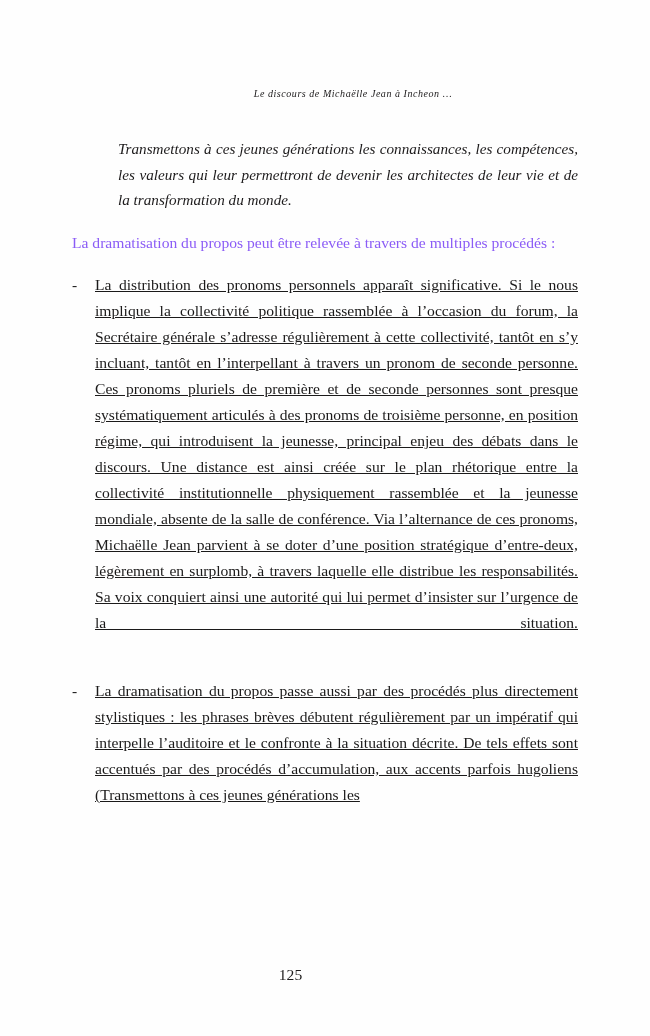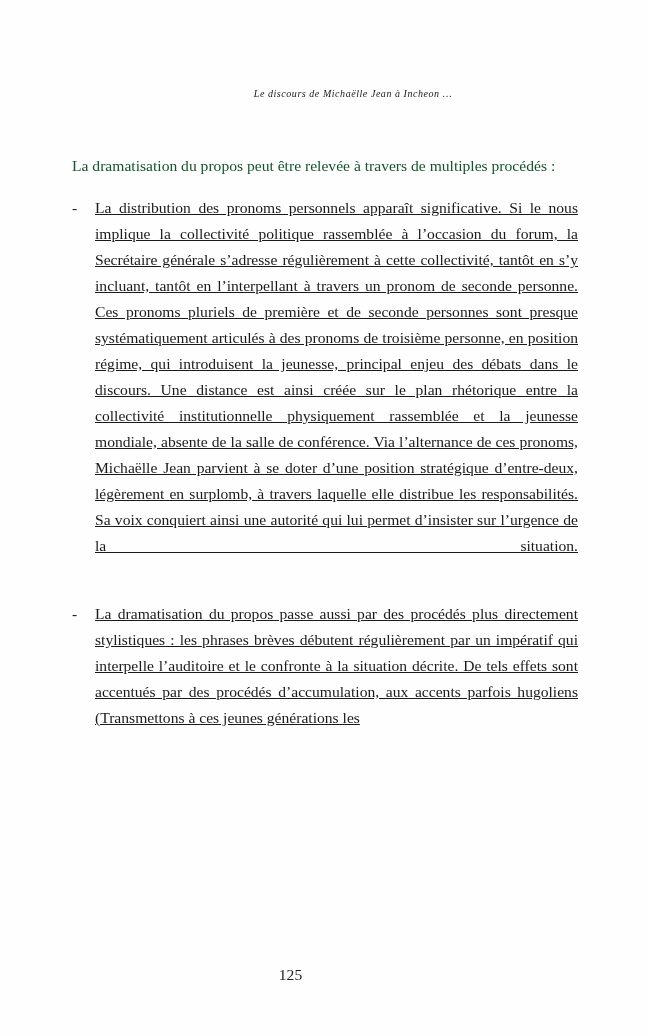--- a/index.html
+++ b/index.html
@@ -57,21 +57,21 @@
     text-justify: inter-word;
     color: #1d1b1c;
   }
 
   .body-paragraph {
     margin: 17px 0 0 0;
     font-size: 15.6px;
     line-height: 26px;
     text-align: justify;
     text-justify: inter-word;
-    color: #14532d;
+    color: #8b5cf6;
   }
 
   .bullet-list {
     margin: 16px 0 0 0;
     padding: 0;
     list-style: none;
   }
 
   .bullet-item {
     position: relative;
@@ -117,20 +117,21 @@
 </style>
 </head>
 <body>
 
 <div class="page">
 
   <div class="running-head">Le discours de Michaëlle Jean à Incheon …</div>
 
   <div class="text-column">
 
+    <blockquote class="blockquote">Transmettons à ces jeunes générations les connaissances, les compétences, les valeurs qui leur permettront de devenir les architectes de leur vie et de la transformation du monde.</blockquote>
 
     <p class="body-paragraph">La dramatisation du propos peut être relevée à travers de multiples procédés :</p>
 
     <ul class="bullet-list">
 
       <li class="bullet-item">
         <span class="bullet-marker">-</span>
         <span class="bullet-text">La distribution des pronoms personnels apparaît significative. Si le nous implique la collectivité politique rassemblée à l’occasion du forum, la Secrétaire générale s’adresse régulièrement à cette collectivité, tantôt en s’y incluant, tantôt en l’interpellant à travers un pronom de seconde personne. Ces pronoms pluriels de première et de seconde personnes sont presque systématiquement articulés à des pronoms de troisième personne, en position régime, qui introduisent la jeunesse, principal enjeu des débats dans le discours. Une distance est ainsi créée sur le plan rhétorique entre la collectivité institutionnelle physiquement rassemblée et la jeunesse mondiale, absente de la salle de conférence. Via l’alternance de ces pronoms, Michaëlle Jean parvient à se doter d’une position stratégique d’entre-deux, légèrement en surplomb, à travers laquelle elle distribue les responsabilités. Sa voix conquiert ainsi une autorité qui lui permet d’insister sur l’urgence de la situation.</span>
       </li>
 

